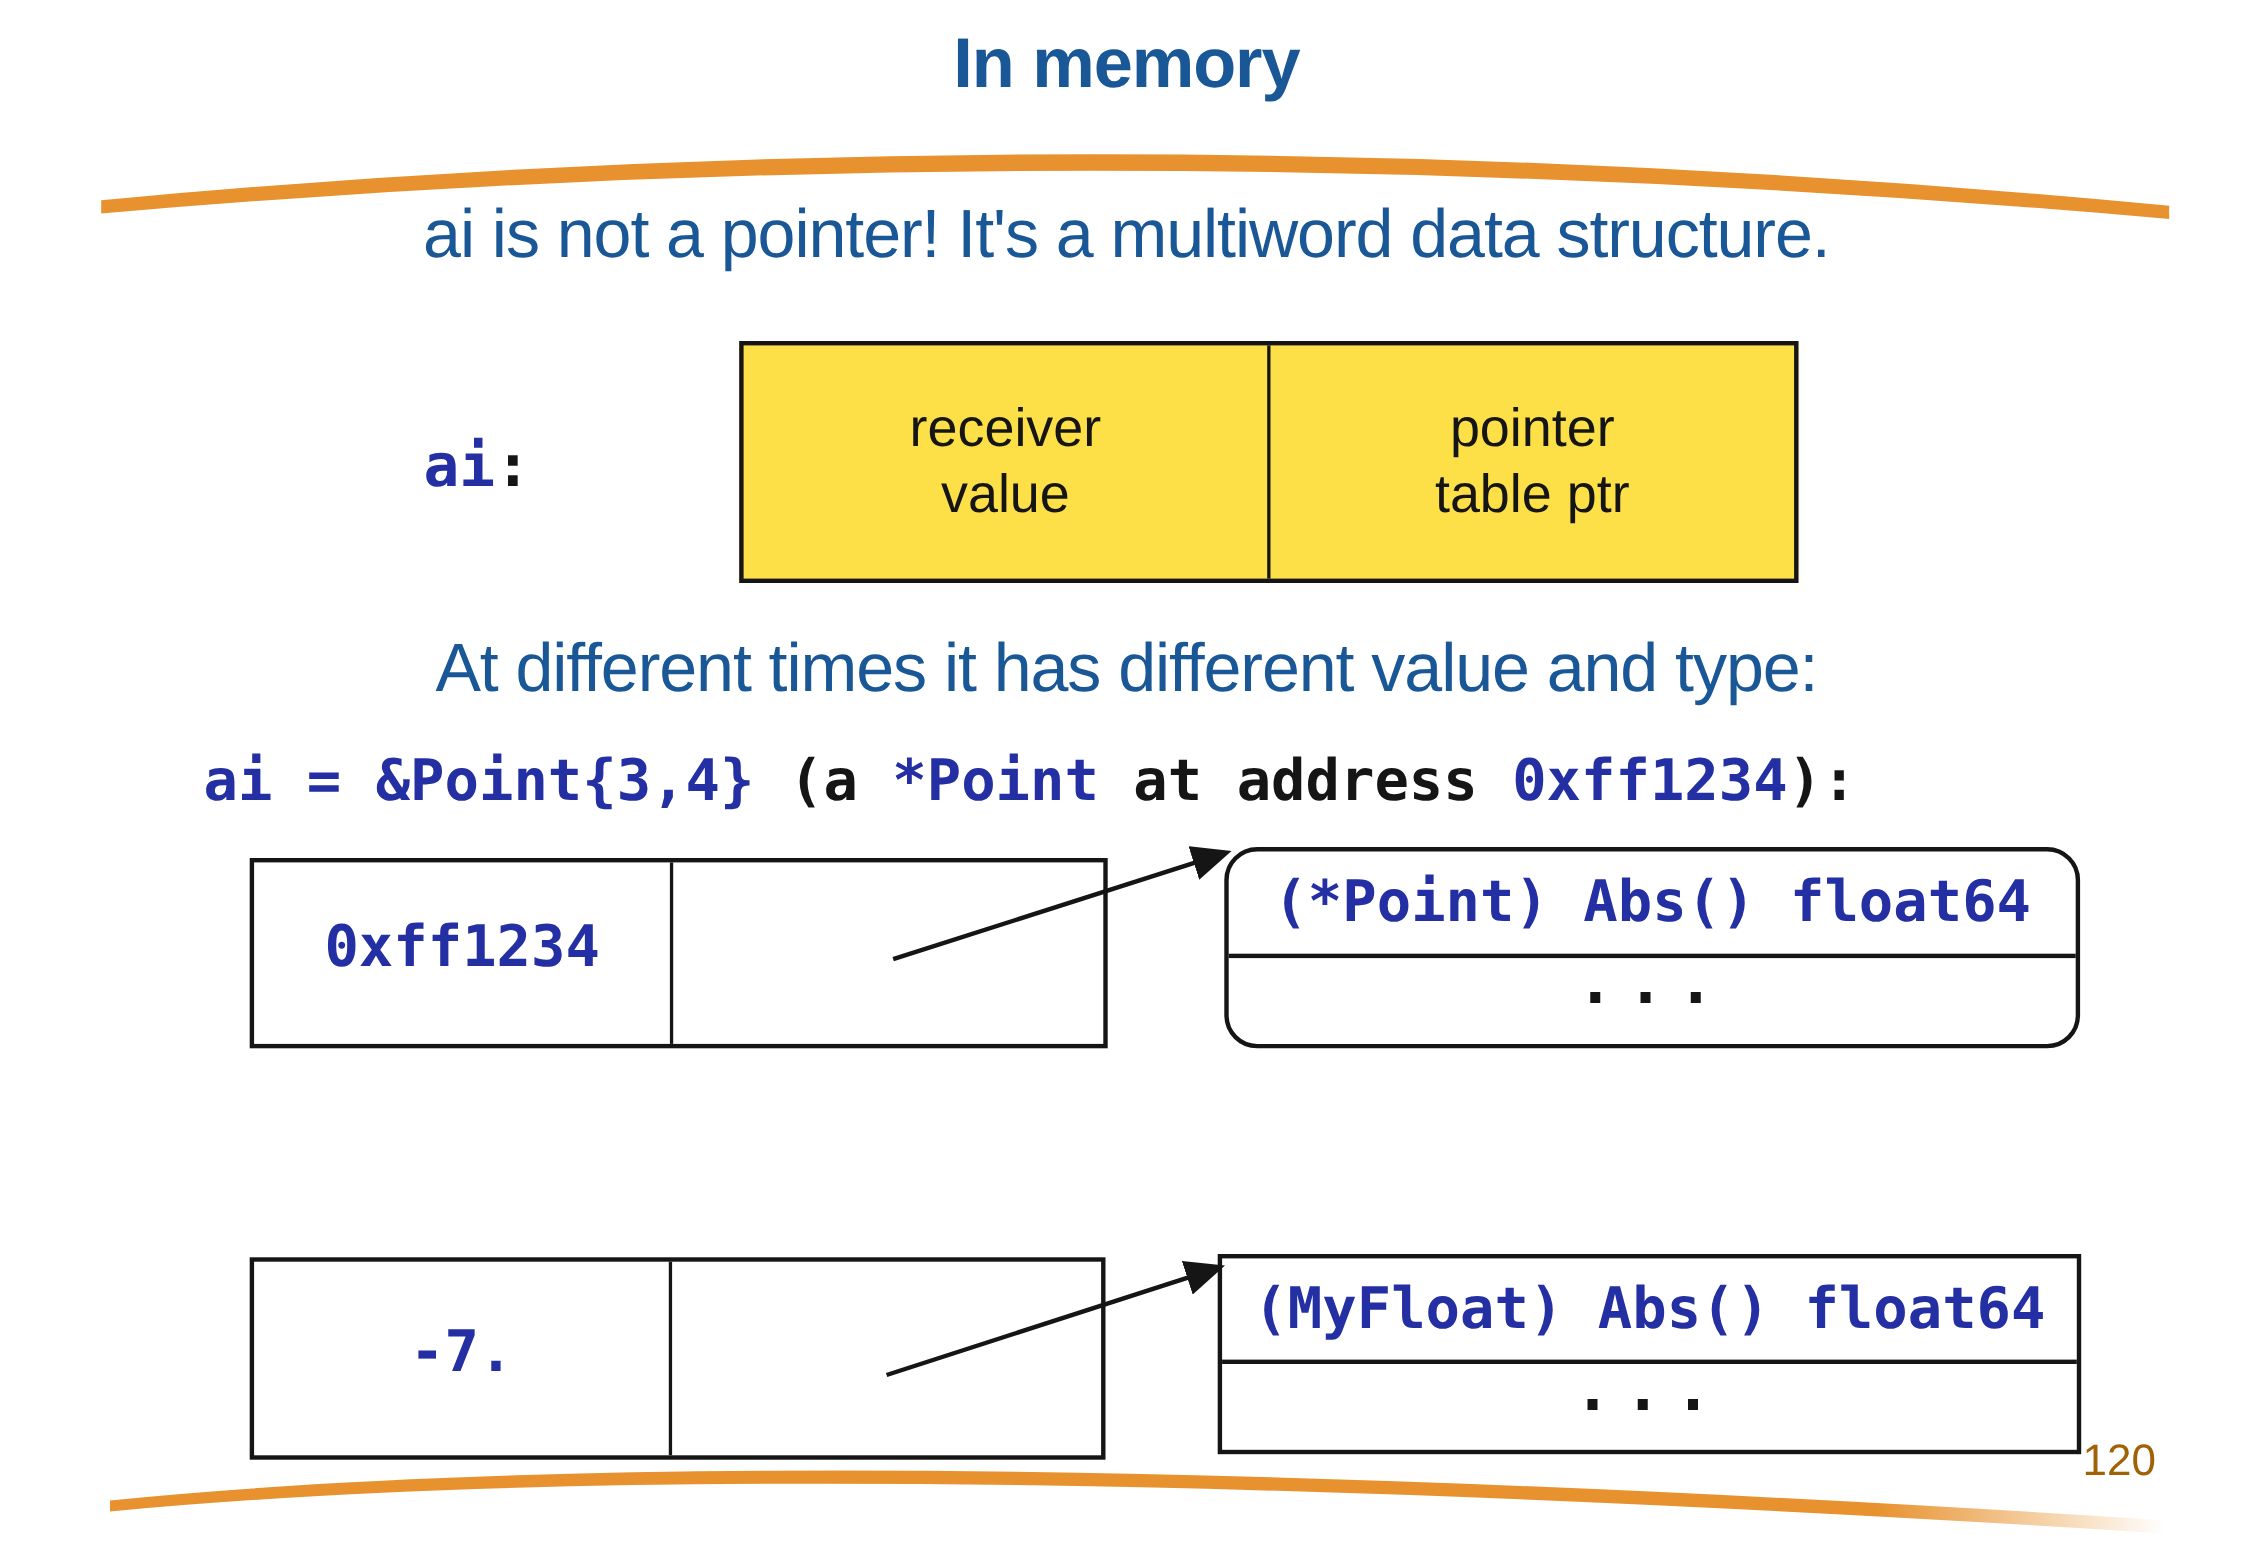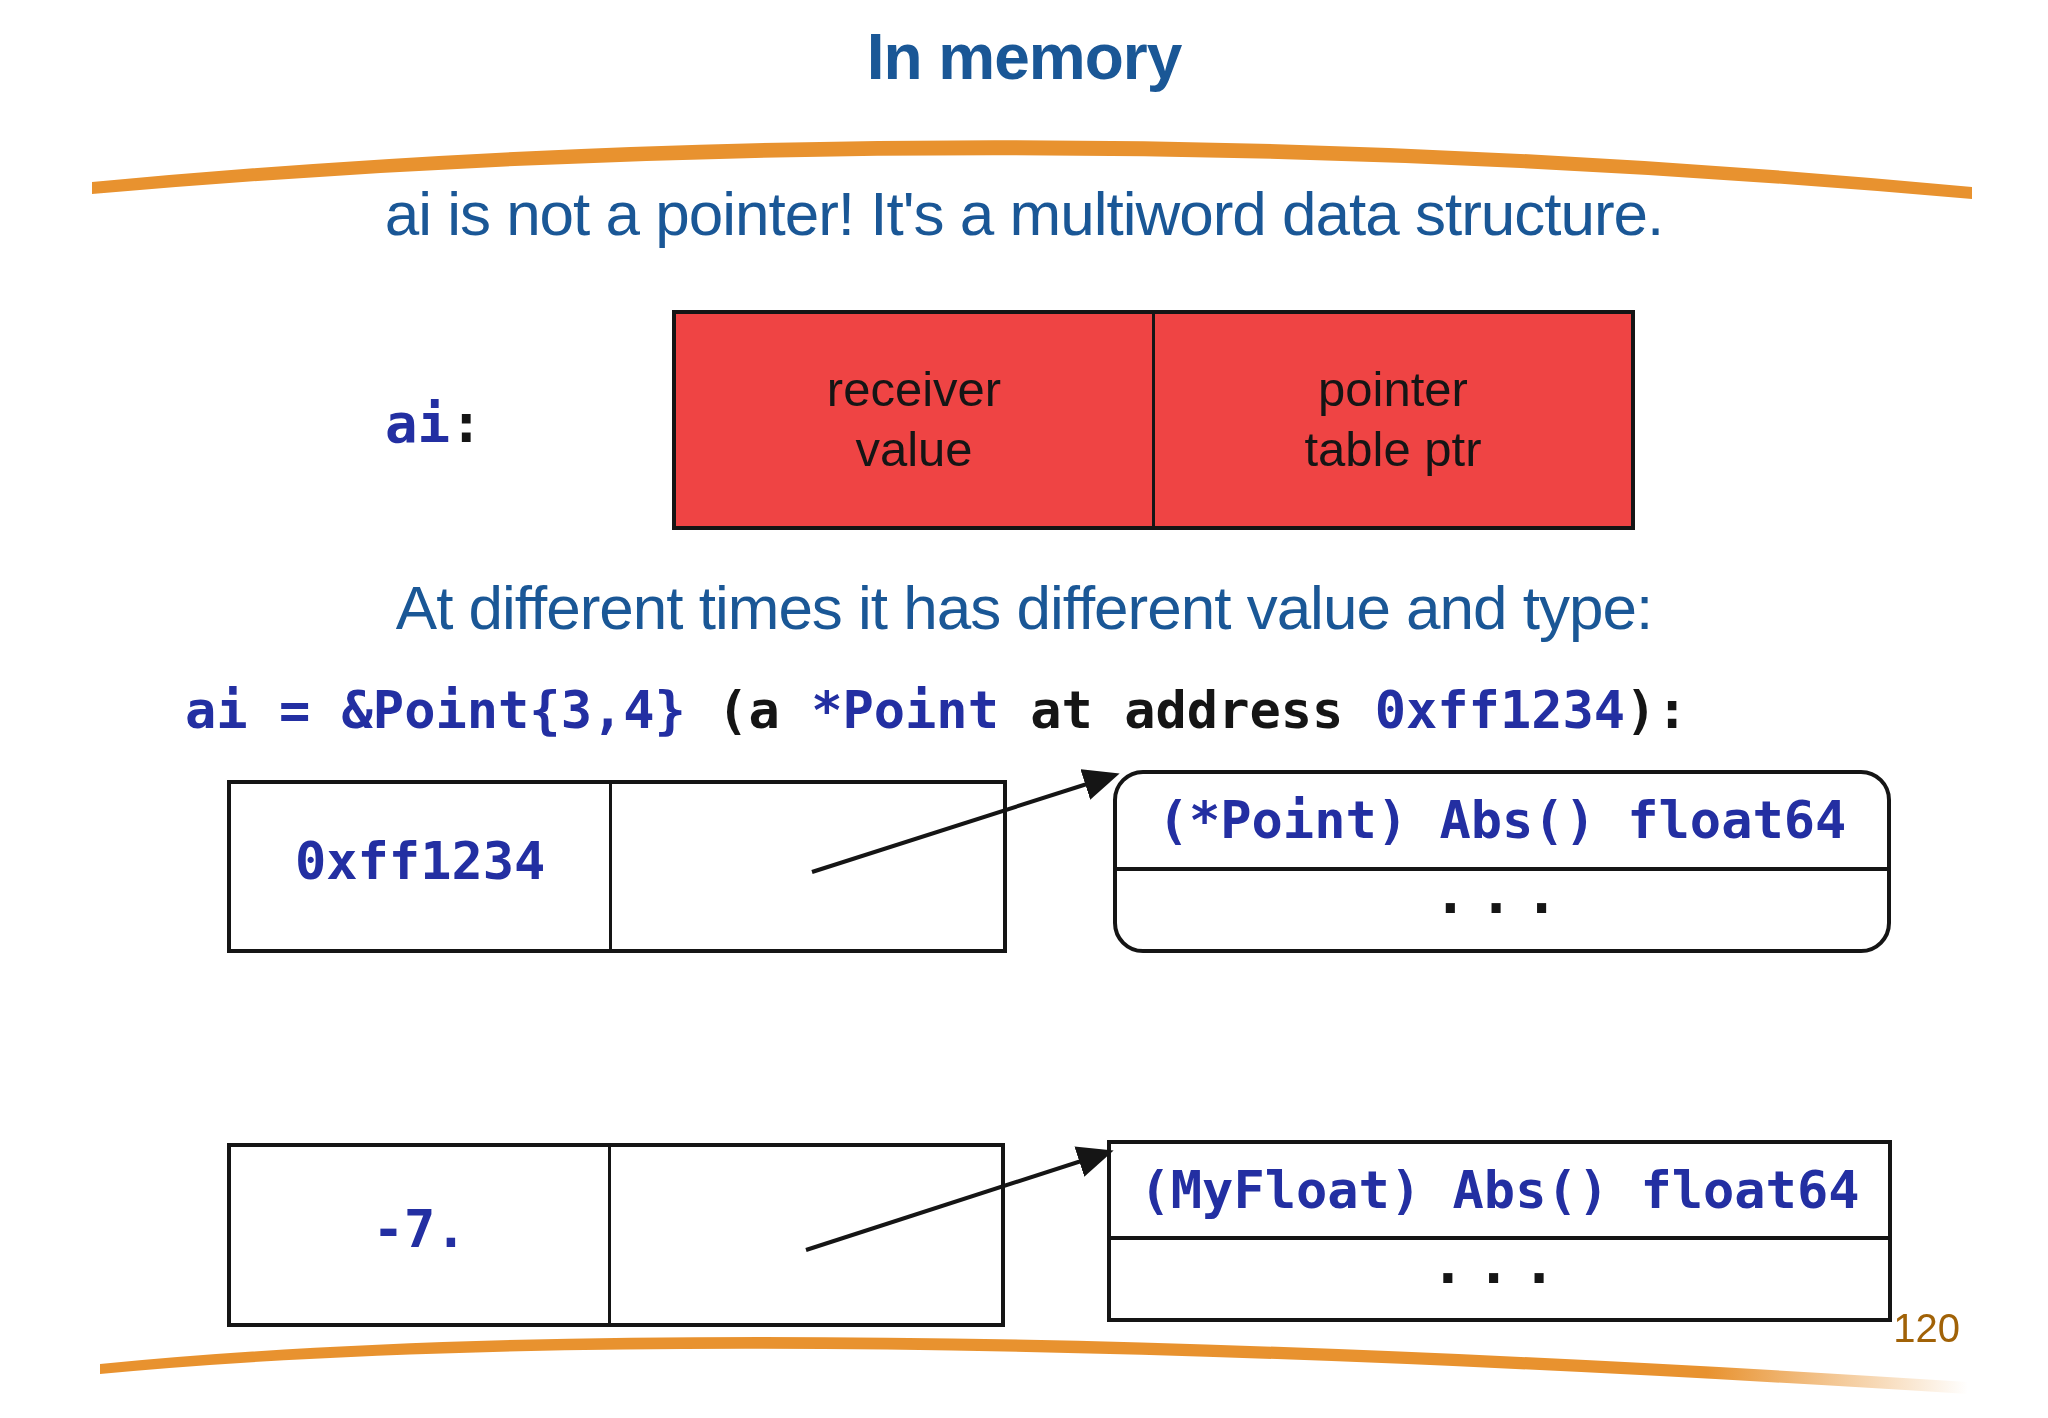--- a/index.html
+++ b/index.html
@@ -34,21 +34,21 @@
 
   .ai-label{
     position:absolute;left:385px;top:392px;
     font-family:"DejaVu Sans Mono", monospace;font-weight:bold;
     font-size:54px;
   }
 
   .iface-box{
     position:absolute;left:672px;top:310px;width:963px;height:220px;
     border:4px solid #151515;box-sizing:border-box;
-    display:flex;z-index:1;background:#ef4444;
+    display:flex;z-index:1;background:#fde047;
   }
   .iface-cell{
     flex:1 1 50%;display:flex;flex-direction:column;
     align-items:center;justify-content:center;
     font-size:49px;color:#151515;line-height:1.22;
   }
   .iface-cell.first{border-right:3px solid #151515;}
 
   .code{
     position:absolute;left:155px;

